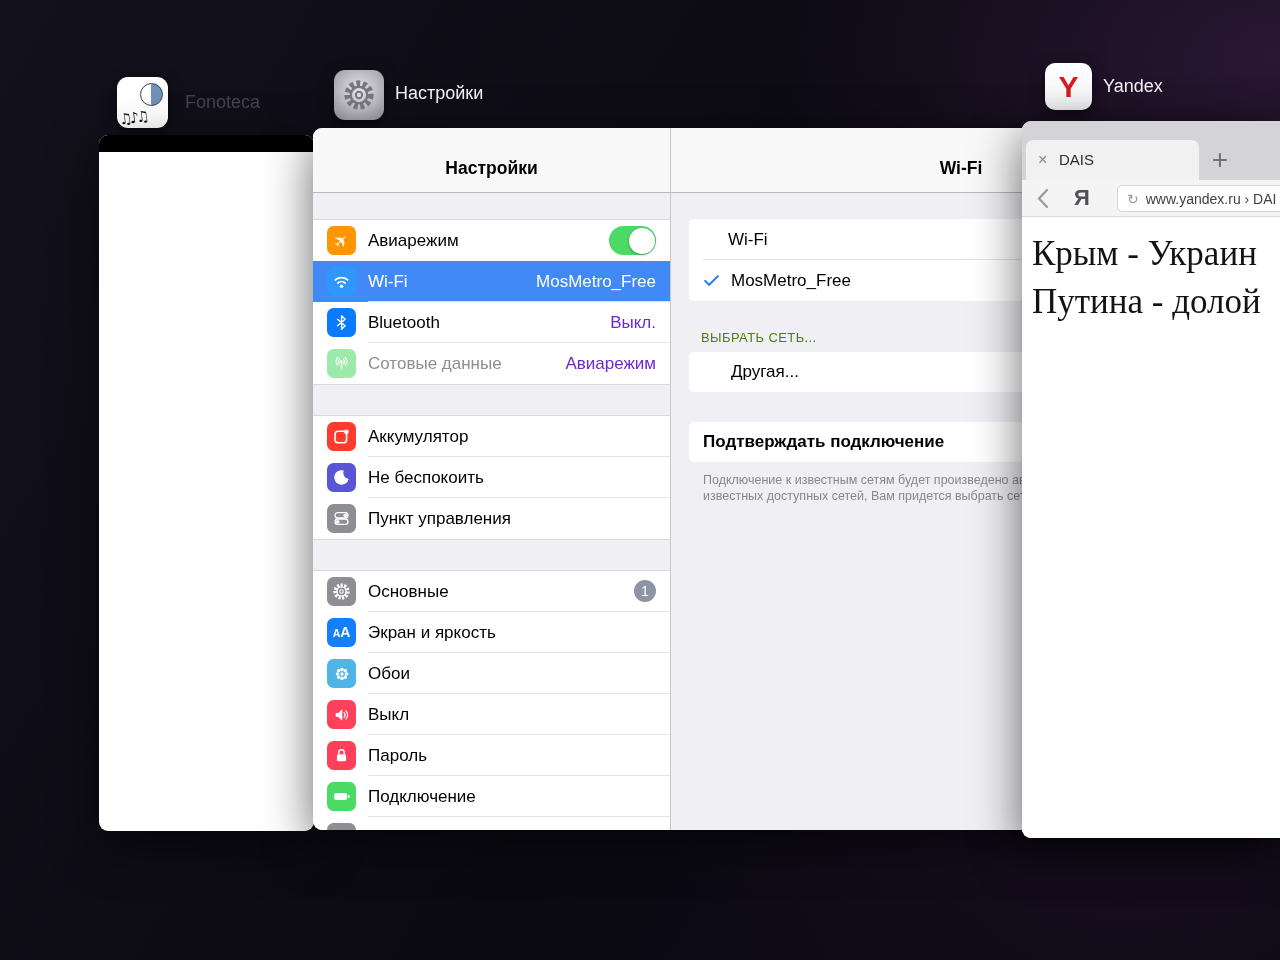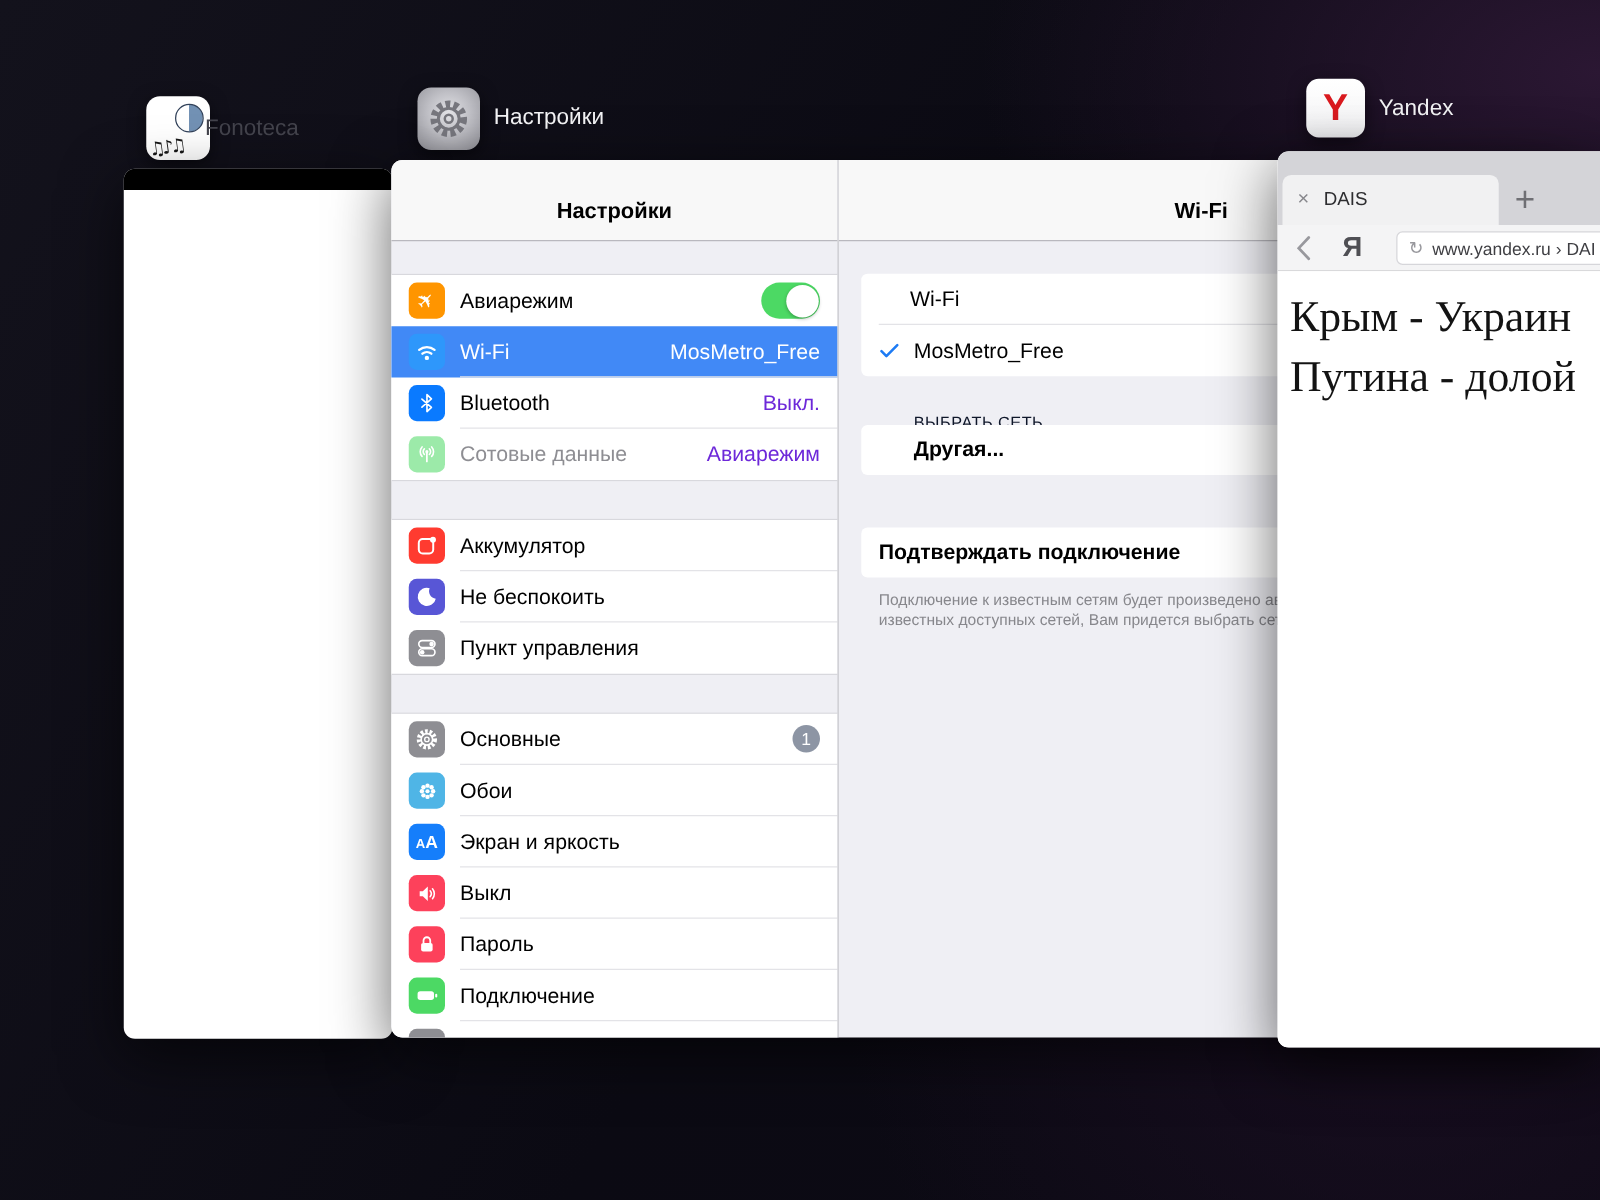--- a/index.html
+++ b/index.html
@@ -68,21 +68,21 @@
   .ic-display{background:#157efb;}   .ic-wall{background:#4fb5e6;}
   .ic-sounds{background:#fd415b;}    .ic-lock{background:#fd415b;}
   .ic-battery{background:#4cd964;}   .ic-partial{background:#8e8e93;}
   .glyph-airplane{color:#fff;font-size:17px;transform:rotate(-45deg);font-family:"DejaVu Sans",sans-serif;}
 
   
   .iblk{position:absolute;left:18px;width:544px;background:#fff;border-radius:5px;}
   .drow{position:relative;height:41px;}
   .drow:not(:last-child)::after{content:'';position:absolute;left:14px;right:0;bottom:0;height:1px;background:#e3e3e7;}
   .drow .dlbl{position:absolute;top:0;line-height:41px;font-size:17px;color:#000;white-space:nowrap;}
-  .sect-hdr{position:absolute;left:30px;font-size:13px;color:#0f172a;letter-spacing:.4px;white-space:nowrap;margin-left:30px;}
+  .sect-hdr{position:absolute;left:30px;font-size:13px;color:#4d7c0f;letter-spacing:.4px;white-space:nowrap;}
   .foot{position:absolute;left:32px;font-size:12.5px;color:#87878c;line-height:16px;white-space:nowrap;}
 
   
   #card-yandex{left:1022px;top:121px;width:268px;height:717px;background:#fff;overflow:hidden;border-radius:9px 0 0 9px;}
   #ytabbar{position:absolute;left:0;top:0;right:0;height:59px;background:#d4d4d8;border-radius:9px 0 0 0;}
   #ytab{position:absolute;left:4px;top:19px;width:173px;height:40px;background:#f1f1f2;border-radius:7px 7px 0 0;}
   #ytab .x{position:absolute;left:12px;top:0;line-height:40px;font-size:16px;color:#87878c;}
   #ytab .t{position:absolute;left:33px;top:0;line-height:40px;font-size:15px;color:#2d2d30;}
   #ynewtab{position:absolute;left:184px;top:20px;width:28px;text-align:center;font-size:28px;font-weight:300;color:#6f6f74;line-height:38px;}
   #ytoolbar{position:absolute;left:0;top:59px;right:0;height:37px;background:#f4f4f5;border-bottom:1px solid #d9d9db;box-sizing:border-box;}
@@ -97,21 +97,21 @@
 </style>
 </head>
 <body>
 
 <div id="screen">
 
   <div class="appicon" id="fonoteca-icon">
     <span class="halfcircle"></span>
     <span class="notes">♫♪♫</span>
   </div>
-  <div class="app-label dim" style="left:164px;top:92px;">Fonoteca</div>
+  <div class="app-label dim" style="left:185px;top:92px;">Fonoteca</div>
 
   <div class="appicon" id="settings-appicon">
     <svg width="38" height="38" viewBox="0 0 48 48">
       <circle cx="24" cy="24" r="14" fill="none" stroke="#77777e" stroke-width="9" stroke-dasharray="4.6 3.2"></circle>
       <circle cx="24" cy="24" r="10.5" fill="none" stroke="#77777e" stroke-width="3"></circle>
       <circle cx="24" cy="24" r="4" fill="none" stroke="#77777e" stroke-width="2.5"></circle>
     </svg>
   </div>
   <div class="app-label" style="left:395px;top:83px;">Настройки</div>
 
@@ -206,44 +206,44 @@
         <div class="row">
           <span class="ic ic-gear">
             <svg width="21" height="21" viewBox="0 0 48 48">
               <circle cx="24" cy="24" r="14" fill="none" stroke="#fff" stroke-width="9" stroke-dasharray="4.6 3.2"></circle>
               <circle cx="24" cy="24" r="10.5" fill="none" stroke="#fff" stroke-width="3"></circle>
               <circle cx="24" cy="24" r="4" fill="none" stroke="#fff" stroke-width="2.5"></circle>
             </svg>
             </span>
           <span class="lbl">Основные</span>
           <span class="badge">1</span>
+        </div>
+        <div class="row">
+          <span class="ic ic-display">
+            <span class="aa">AA</span>
+            </span>
+          <span class="lbl">Экран и яркость</span>
         </div>
         <div class="row">
           <span class="ic ic-wall">
             <svg width="20" height="20" viewBox="0 0 24 24" fill="#fff">
               <circle cx="12" cy="12" r="2"></circle>
                 <circle cx="12" cy="6.6" r="2.1"></circle>
                 <circle cx="15.9" cy="8.1" r="2.1"></circle>
               <circle cx="17.4" cy="12" r="2.1"></circle>
                 <circle cx="15.9" cy="15.9" r="2.1"></circle>
                 <circle cx="12" cy="17.4" r="2.1"></circle>
               <circle cx="8.1" cy="15.9" r="2.1"></circle>
                 <circle cx="6.6" cy="12" r="2.1"></circle>
                 <circle cx="8.1" cy="8.1" r="2.1"></circle>
             </svg>
             </span>
           <span class="lbl">Обои</span>
         </div>
         <div class="row">
-          <span class="ic ic-display">
-            <span class="aa">AA</span>
-            </span>
-          <span class="lbl">Экран и яркость</span>
-        </div>
-        <div class="row">
           <span class="ic ic-sounds">
             <svg width="20" height="20" viewBox="0 0 24 24">
               <path d="M4.5 9.6 v4.8 h3 L12.3 19 V5 L7.5 9.6 Z" fill="#fff"></path>
               <path d="M14.5 9.2 a4.2 4.2 0 0 1 0 5.6 M16.8 7.2 a7.4 7.4 0 0 1 0 9.6" stroke="#fff" stroke-width="1.5" fill="none" stroke-linecap="round"></path>
             </svg>
             </span>
           <span class="lbl">Выкл</span>
         </div>
         <div class="row">
           <span class="ic ic-lock">
@@ -279,21 +279,21 @@
         <div class="drow">
           <svg width="19" height="19" viewBox="0 0 24 24" style="position:absolute;left:13px;top:11px;">
             <path d="M4 12.5 L9 17.5 L20 6.5" fill="none" stroke="#1d7bf4" stroke-width="2.6" stroke-linecap="round" stroke-linejoin="round"></path>
           </svg>
           <span class="dlbl" style="left:42px;">MosMetro_Free</span>
         </div>
       </div>
 
       <div class="sect-hdr" style="top:202px;">ВЫБРАТЬ СЕТЬ...</div>
 
-      <div class="iblk" style="top:212px;height:40px;font-weight:bold;">
+      <div class="iblk" style="top:224px;height:40px;">
         <div class="drow" style="height:40px;">
           <span class="dlbl" style="left:42px;line-height:40px;">Другая...</span>
         </div>
       </div>
 
       <div class="iblk" style="top:294px;height:40px;">
         <div class="drow" style="height:40px;">
           <span class="dlbl" style="left:14px;line-height:40px;font-weight:bold;">Подтверждать подключение</span>
         </div>
       </div>

